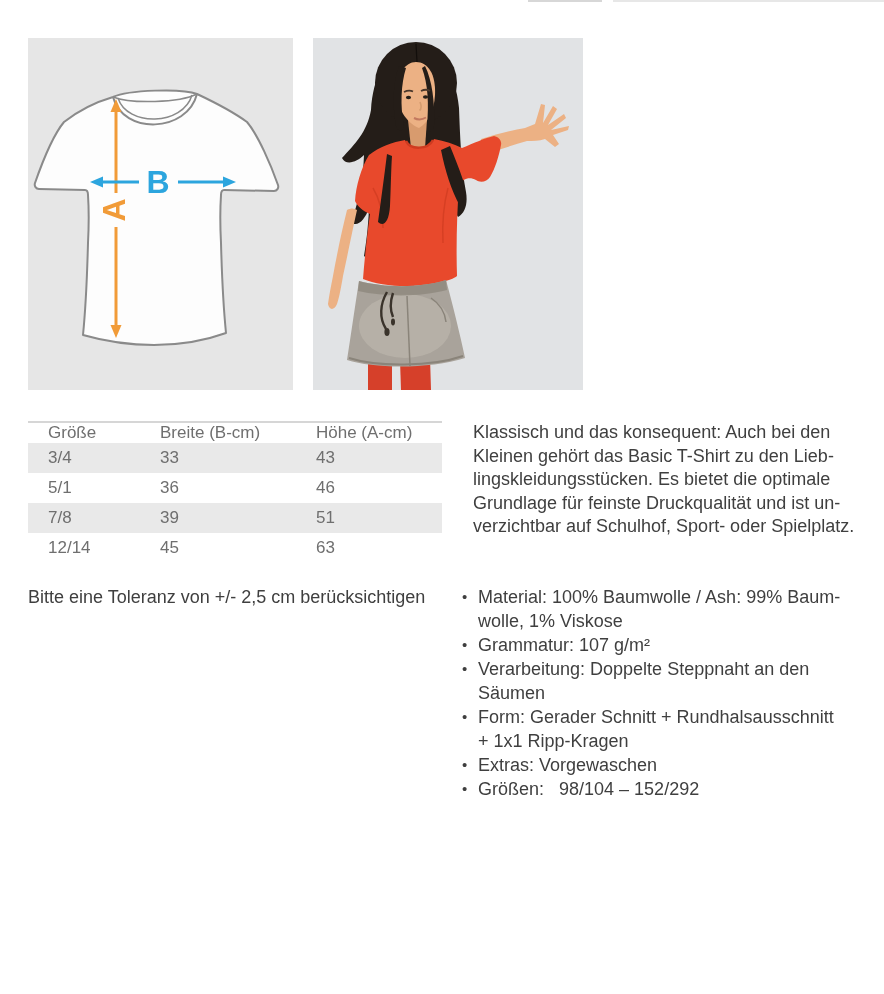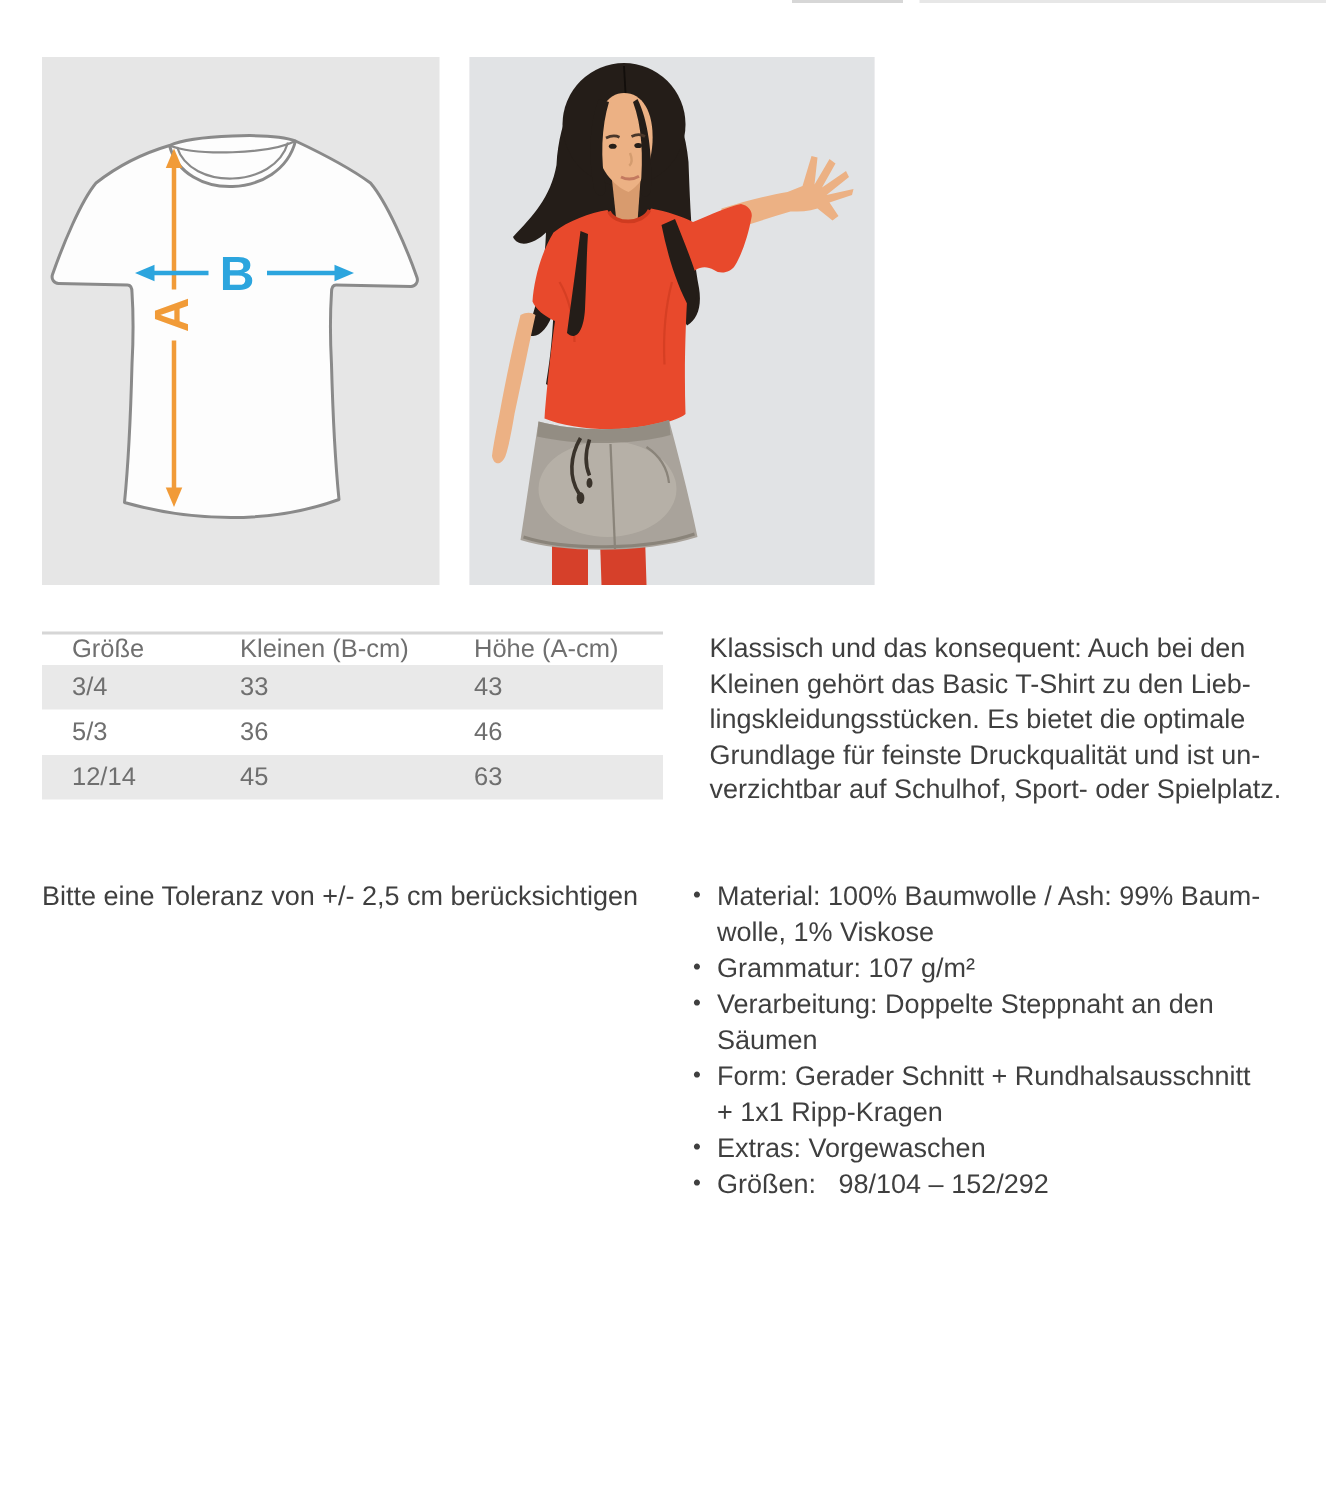--- a/index.html
+++ b/index.html
@@ -167,34 +167,39 @@
 
   <table class="size-table">
     <colgroup>
         <col style="width:112px">
         <col style="width:156px">
         <col style="width:146px">
       </colgroup>
     <thead>
       <tr>
         <th>Größe</th>
-        <th>Kleinen (B-cm)</th>
+        <th>Breite (B-cm)</th>
         <th>Höhe (A-cm)</th>
       </tr>
     </thead>
     <tbody>
         <tr>
           <td>3/4</td>
           <td>33</td>
           <td>43</td>
         </tr>
         <tr>
-          <td>5/3</td>
+          <td>5/1</td>
           <td>36</td>
           <td>46</td>
+        </tr>
+        <tr>
+          <td>7/8</td>
+          <td>39</td>
+          <td>51</td>
         </tr>
         <tr>
           <td>12/14</td>
           <td>45</td>
           <td>63</td>
         </tr>
       </tbody>
   </table>
 
   <p class="tolerance">Bitte eine Toleranz von +/- 2,5 cm berücksichtigen</p>

